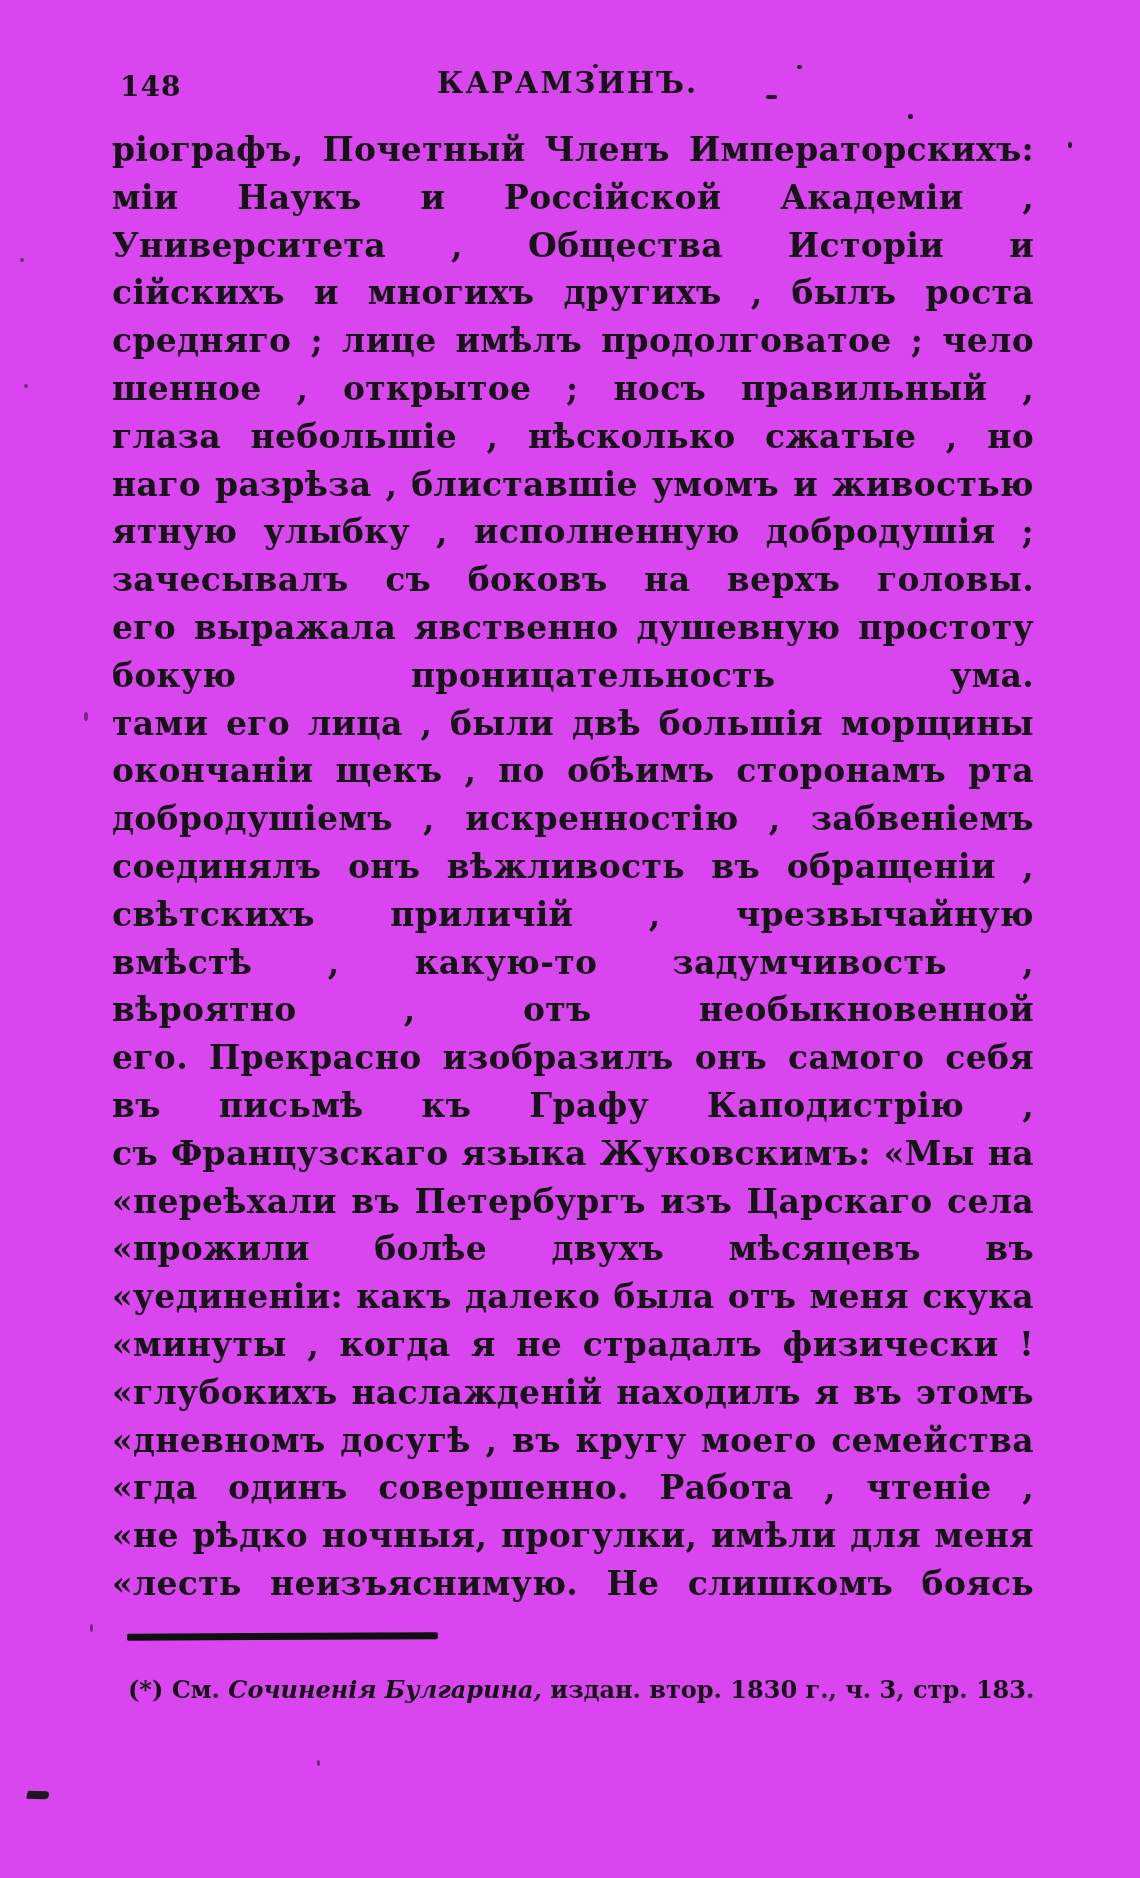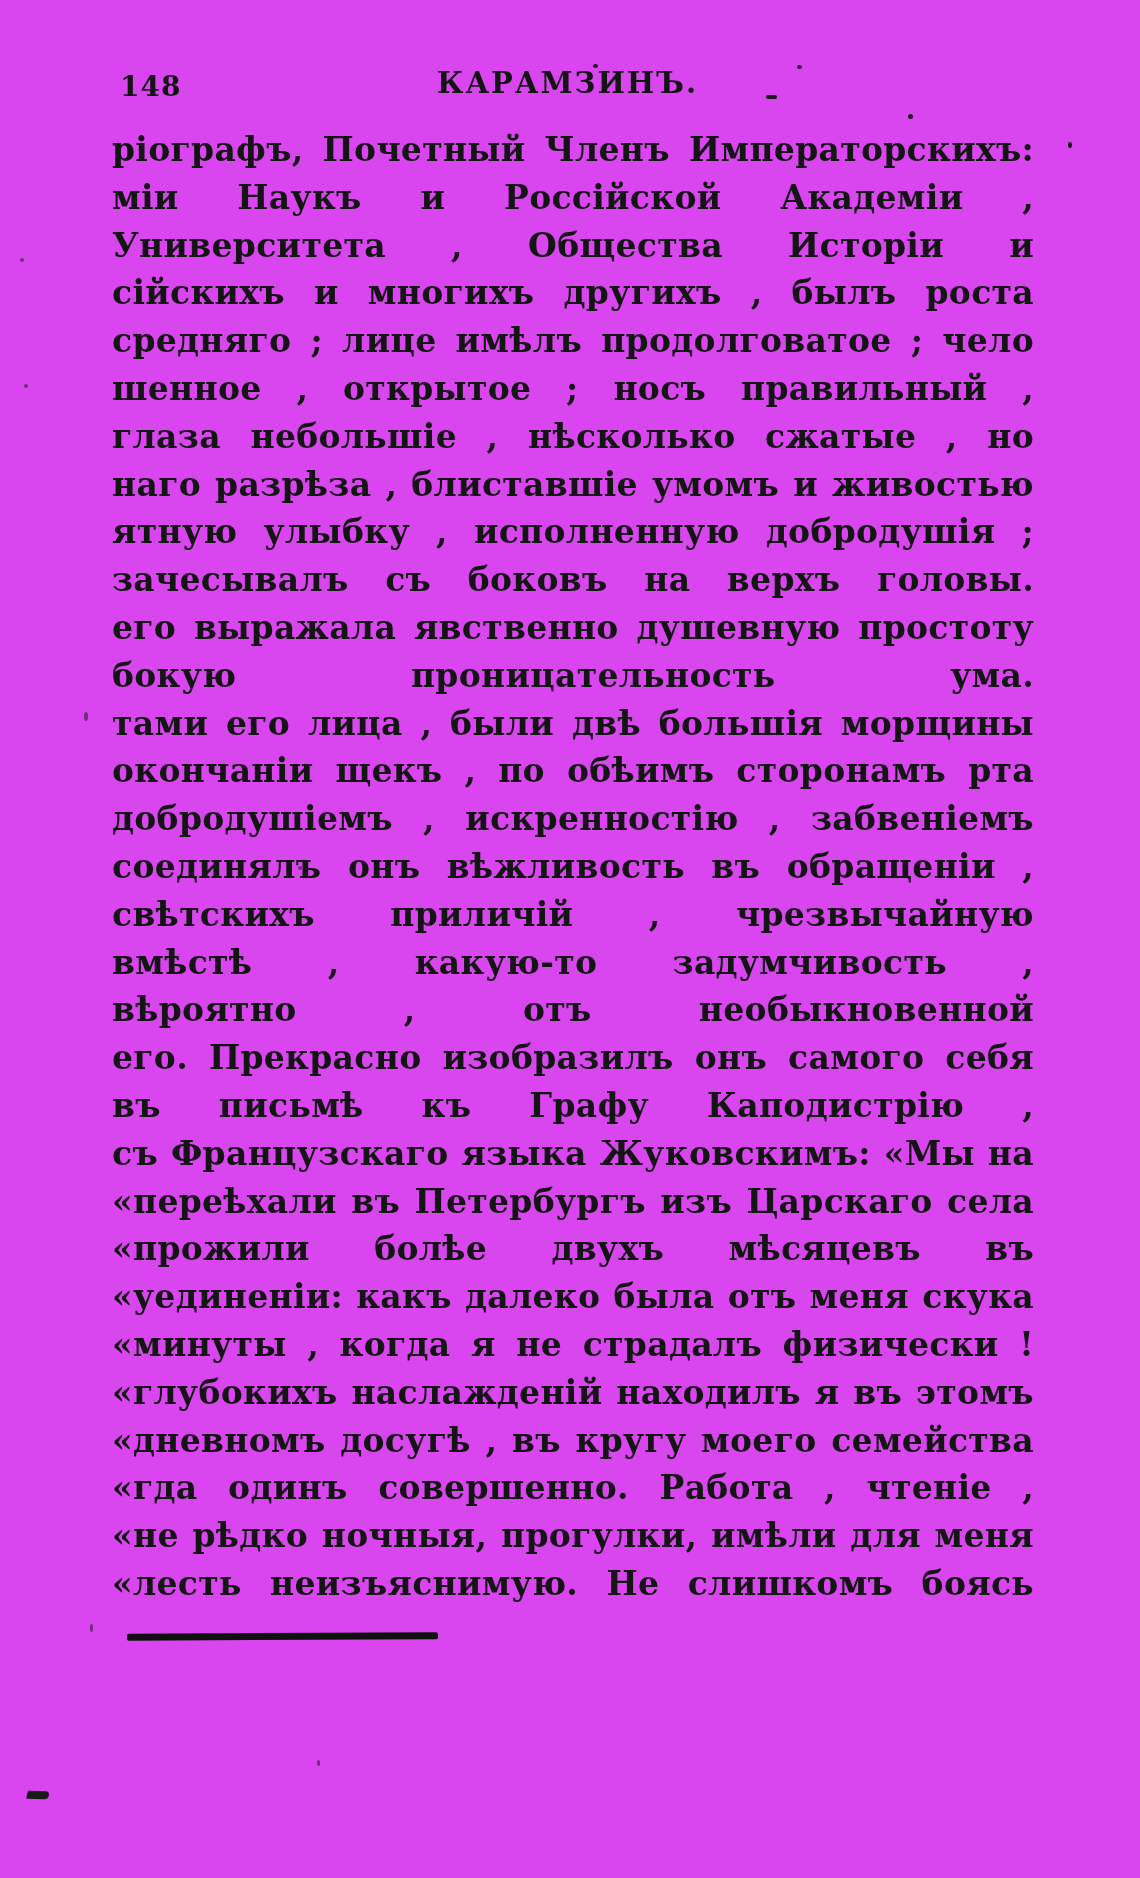--- a/index.html
+++ b/index.html
@@ -125,20 +125,26 @@
       <div class="line">«минуты , когда я не страдалъ физически ! Сколько</div>
       <div class="line">«глубокихъ наслажденій находилъ я въ этомъ еже-</div>
       <div class="line">«дневномъ досугѣ , въ кругу моего семейства , ино-</div>
       <div class="line">«гда одинъ совершенно. Работа , чтеніе , осеннія ,</div>
       <div class="line">«не рѣдко ночныя, прогулки, имѣли для меня пре-</div>
       <div class="line">«лесть неизъяснимую. Не слишкомъ боясь смерти ,</div>
     </div>
 
   <div class="footnote-rule"></div>
 
+  <div class="footnote">
+    <span>(*)</span>
+    <span>См.</span>
+    <span class="it">Сочиненія Булгарина,</span>
+    <span>издан. втор. 1830 г., ч. 3, стр. 183.</span>
+  </div>
 
   <div class="speck" style="left:593px; top:64px; width:5px; height:4px;"></div>
   <div class="speck dash" style="left:766px; top:95px; width:11px; height:4px;"></div>
   <div class="speck" style="left:797px; top:65px; width:5px; height:4px;"></div>
   <div class="speck" style="left:908px; top:114px; width:5px; height:5px;"></div>
   <div class="speck" style="left:1068px; top:142px; width:4px; height:6px;"></div>
   <div class="speck faint" style="left:20px; top:258px; width:4px; height:4px;"></div>
   <div class="speck faint" style="left:24px; top:384px; width:4px; height:4px;"></div>
   <div class="speck faint" style="left:84px; top:712px; width:4px; height:9px;"></div>
   <div class="speck faint" style="left:298px; top:866px; width:4px; height:4px;"></div>

